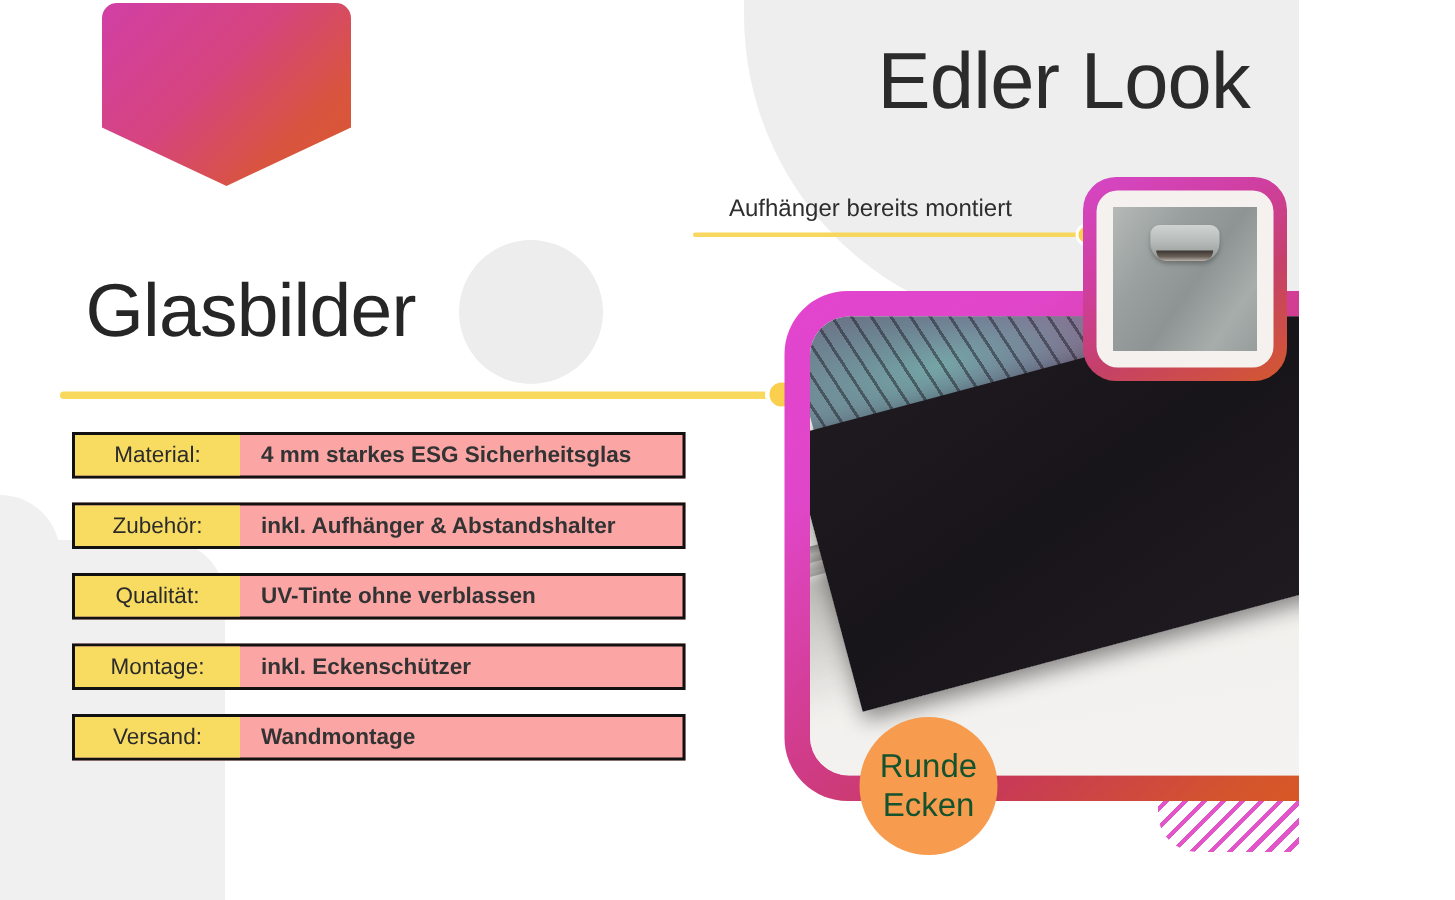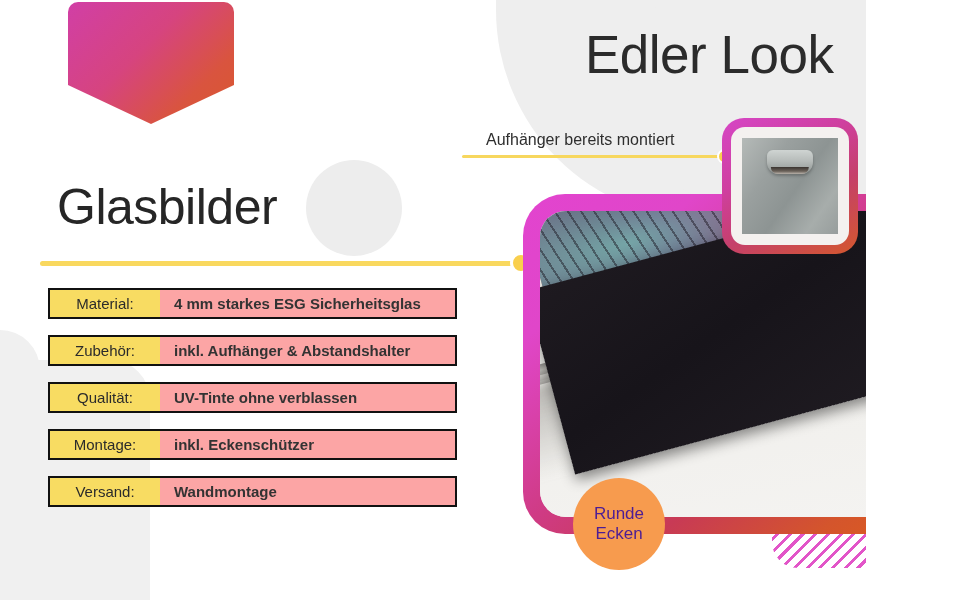--- a/index.html
+++ b/index.html
@@ -362,22 +362,22 @@
     height: 92px;
     border-radius: 50%;
     background: #f79b4e;
     display: flex;
     flex-direction: column;
     align-items: center;
     justify-content: center;
     line-height: 1.18;
   }
   .badge-round span {
-    font-size: 17px;
-    color: #4c1d95;
+    font-size: 22px;
+    color: #14532d;
     text-align: center;
     display: block;
   }
 </style>
 </head>
 <body>
 
 <div class="canvas">
 
   <div class="blob-topright"></div>

